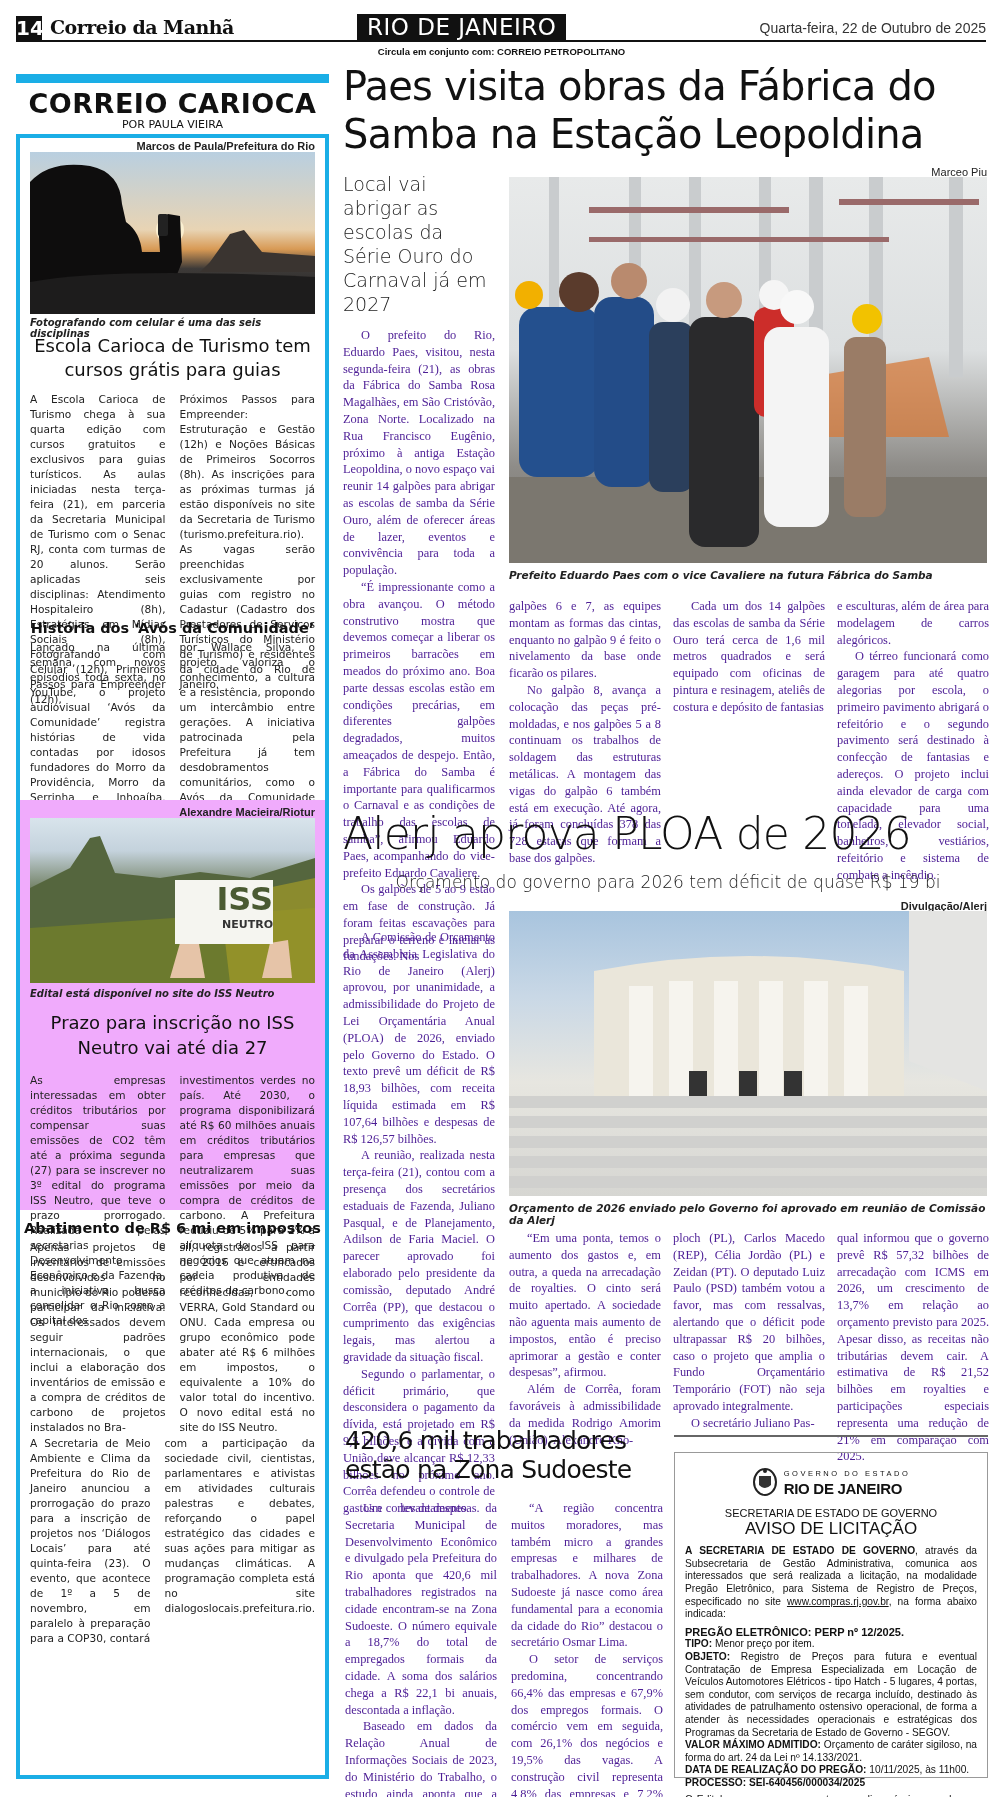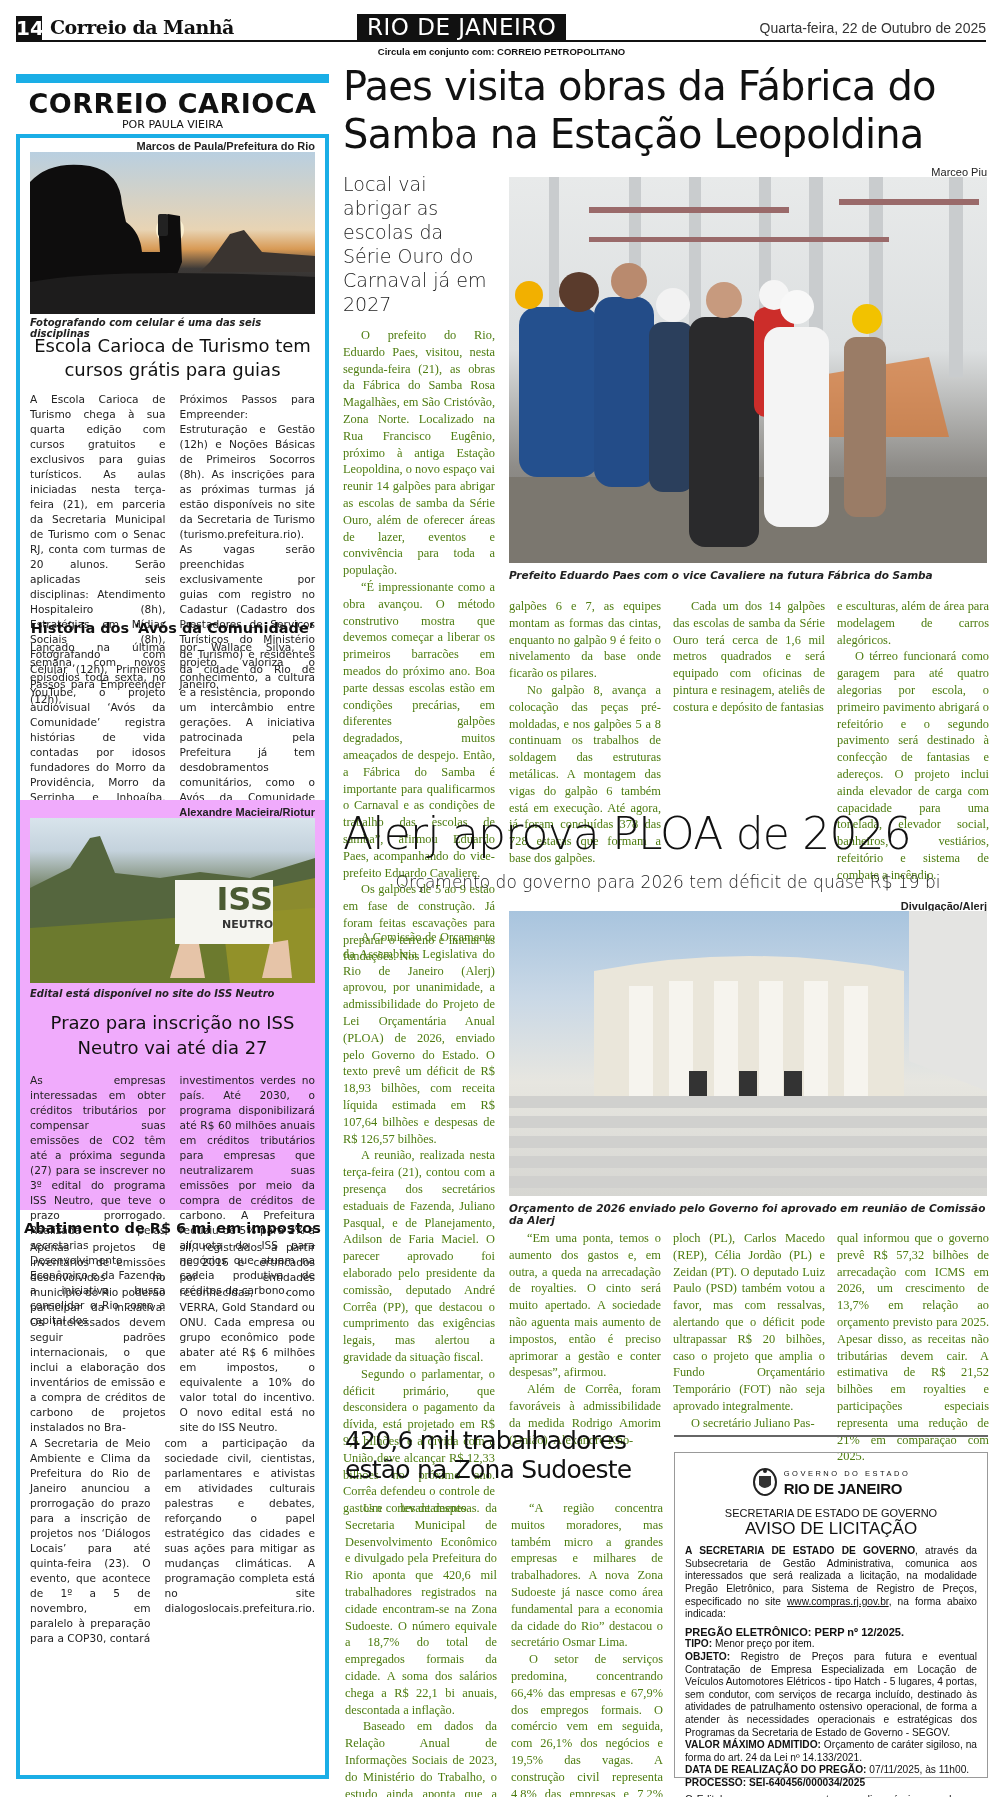--- a/index.html
+++ b/index.html
@@ -17,21 +17,21 @@
 .sb-by{left:0;top:44px;width:313px;text-align:center;font-size:11px;font-family:"DejaVu Sans",sans-serif}
 .sb-frame{left:0;top:60px;width:313px;height:1645px;border:4px solid #1aaee6}
 .credit{font-size:11px;font-weight:bold;text-align:right;color:#222}
 .caption{font-size:10px;font-style:italic;font-weight:bold;color:#222;font-family:"DejaVu Sans",sans-serif}
 .sb-head{text-align:center;font-family:"DejaVu Sans",sans-serif;font-weight:500;color:#111}
 .sbcol{font-family:"DejaVu Sans",sans-serif;font-size:10.6px;line-height:15px;text-align:justify;color:#222}
 .cols2{display:flex;gap:14px}
 .cols2>div{flex:1}
 .shaded{background:#f0abfc}
 .headline{font-family:"DejaVu Sans",sans-serif;color:#111;letter-spacing:-0.8px}
-.serif{font-family:"Liberation Serif",serif;font-size:12.4px;line-height:16.8px;text-align:justify;color:#4d7c0f}
+.serif{font-family:"Liberation Serif",serif;font-size:12.4px;line-height:16.8px;text-align:justify;color:#4c1d95}
 .serif p{text-indent:18px}
 .photo{overflow:hidden}
 .cap2{font-size:10.5px;font-style:italic;font-weight:bold;font-family:"DejaVu Sans",sans-serif;color:#222}
 .notice{border:1px solid #999;font-family:"Liberation Sans",sans-serif;font-size:10.2px;line-height:12.6px;color:#111;padding:14px 10px}
 .notice b{font-weight:bold}
 </style>
 </head>
 <body>
 
 <div class="abs masthead">
@@ -238,16 +238,16 @@
       <div style="font-size:15px;font-weight:bold;line-height:15px;letter-spacing:-0.3px">RIO DE JANEIRO</div>
     </div>
   </div>
   <div style="text-align:center;font-size:11px;margin-bottom:3px">SECRETARIA DE ESTADO DE GOVERNO</div>
   <div style="text-align:center;font-size:17px;margin-bottom:10px">AVISO DE LICITAÇÃO</div>
   <div style="text-align:justify"><b>A SECRETARIA DE ESTADO DE GOVERNO</b><span>, através da Subsecretaria de Gestão Administrativa, comunica aos interessados que será realizada a licitação, na modalidade Pregão Eletrônico, para Sistema de Registro de Preços, especificado no site </span><u>www.compras.rj.gov.br</u><span>, na forma abaixo indicada:</span></div>
   <div style="margin-top:5px;font-weight:bold;font-size:11px">PREGÃO ELETRÔNICO: PERP nº 12/2025.</div>
   <div><b>TIPO:</b><span> Menor preço por item.</span></div>
   <div style="text-align:justify"><b>OBJETO:</b><span> Registro de Preços para futura e eventual Contratação de Empresa Especializada em Locação de Veículos Automotores Elétricos - tipo Hatch - 5 lugares, 4 portas, sem condutor, com serviços de recarga incluído, destinado às atividades de patrulhamento ostensivo operacional, de forma a atender às necessidades operacionais e estratégicas dos Programas da Secretaria de Estado de Governo - SEGOV.</span></div>
   <div style="text-align:justify"><b>VALOR MÁXIMO ADMITIDO:</b><span> Orçamento de caráter sigiloso, na forma do art. 24 da Lei nº 14.133/2021.</span></div>
-  <div><b>DATA DE REALIZAÇÃO DO PREGÃO:</b><span> 07/11/2025, às 11h00.</span></div>
+  <div><b>DATA DE REALIZAÇÃO DO PREGÃO:</b><span> 10/11/2025, às 11h00.</span></div>
   <div style="font-weight:bold">PROCESSO: SEI-640456/000034/2025</div>
   <div style="margin-top:5px;text-align:justify"><span>O Edital e seus anexos encontram-se disponíveis no endereço eletrônico: </span></div>
 </div>
 
 </body></html>

